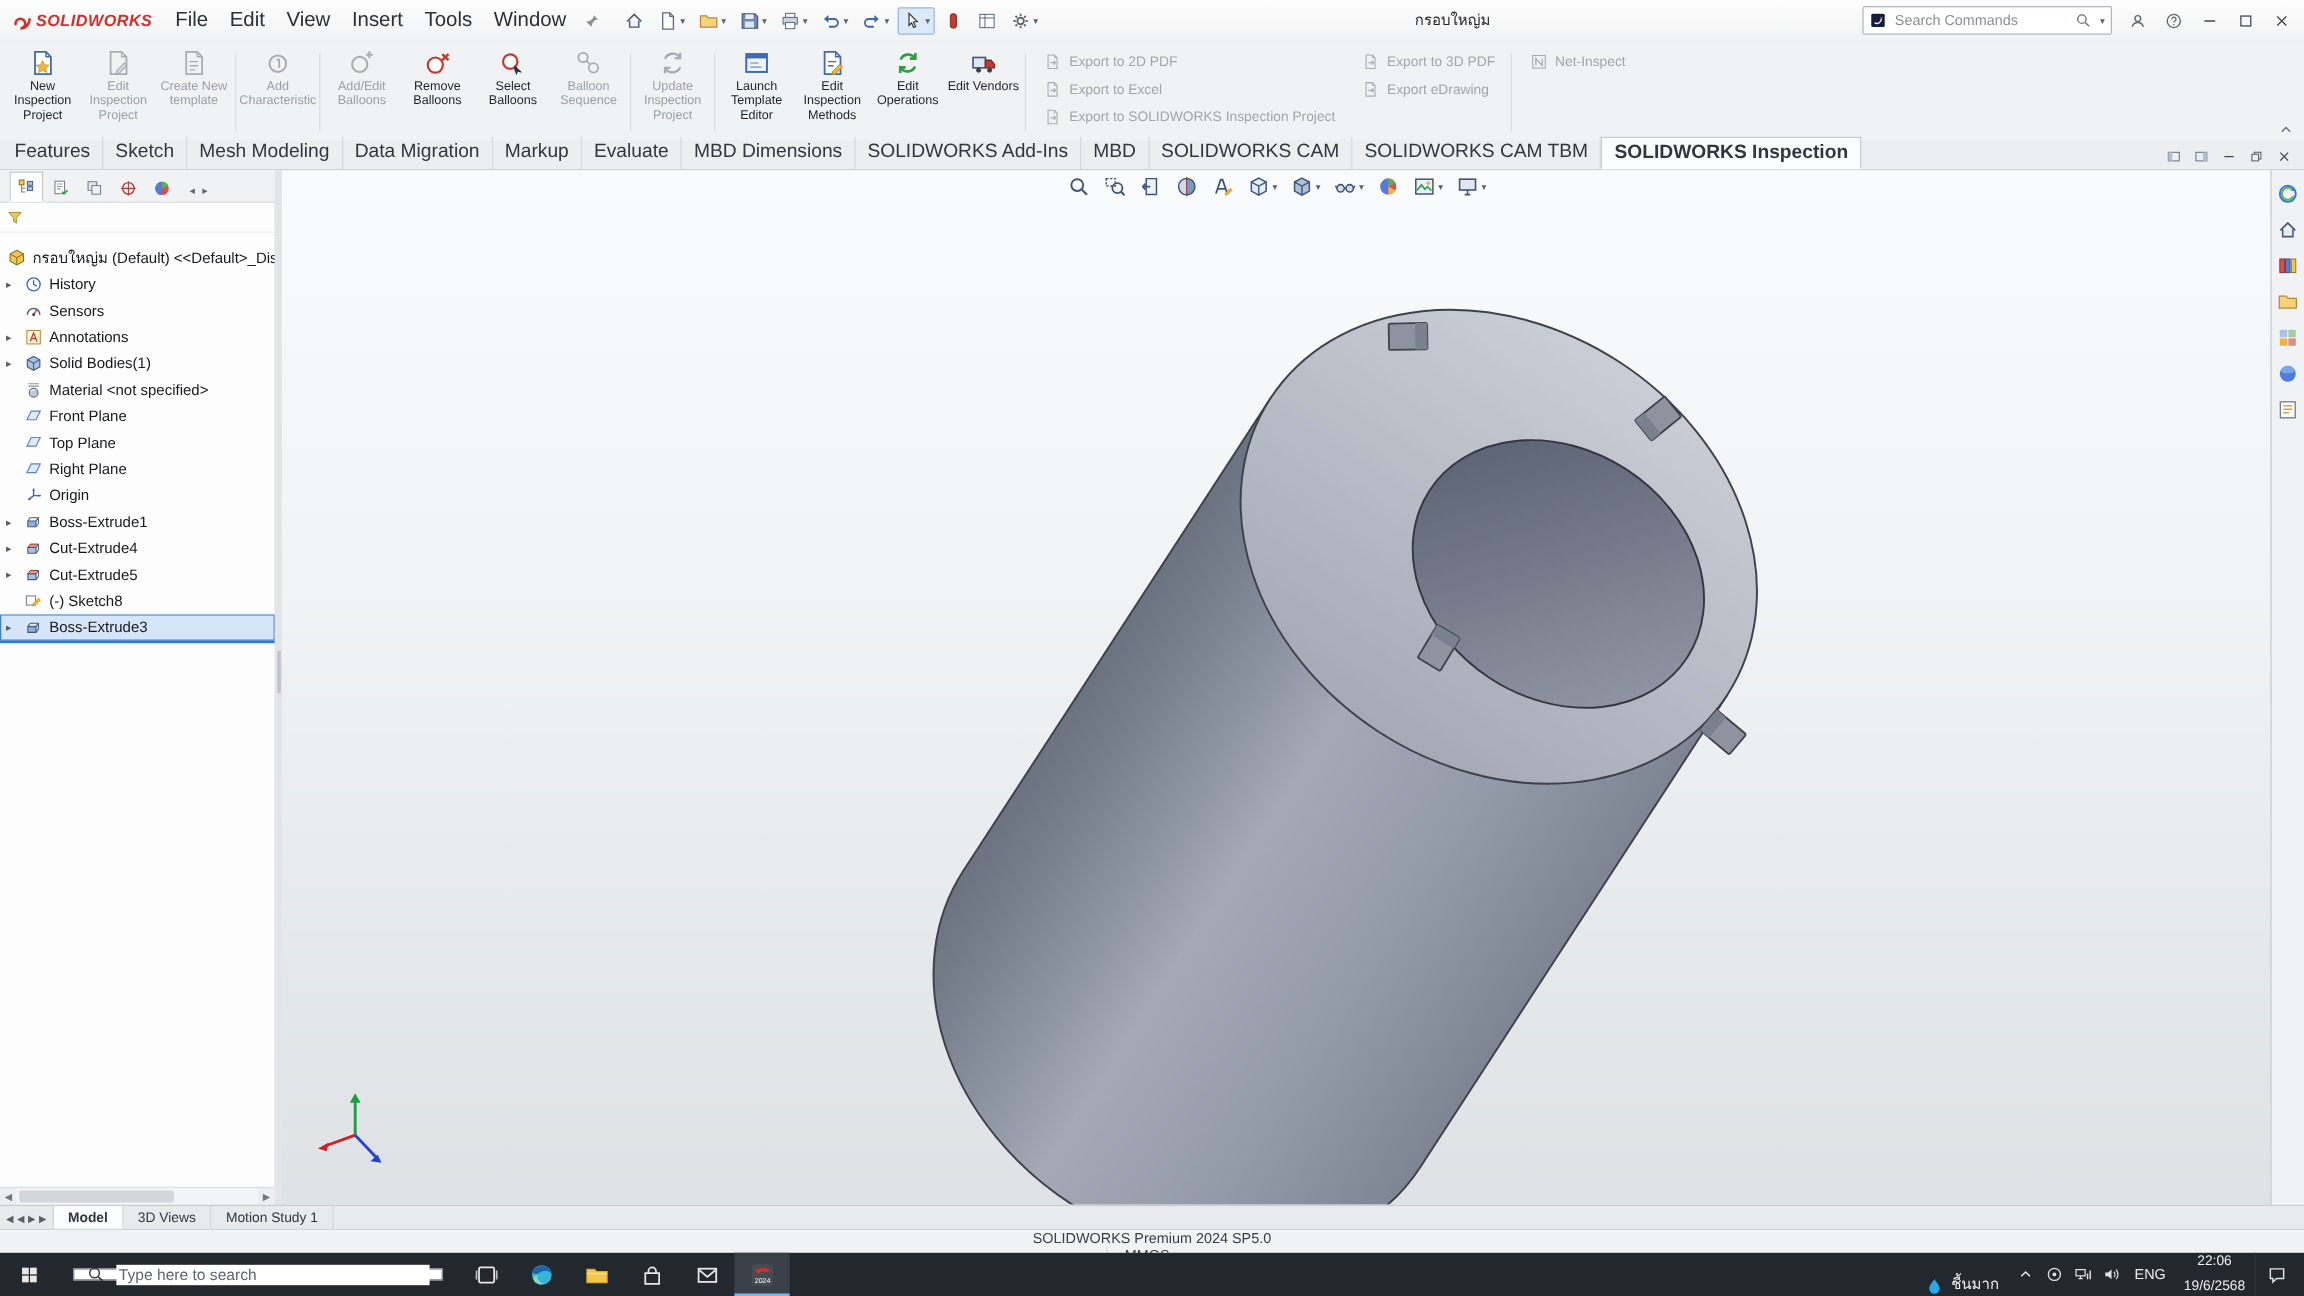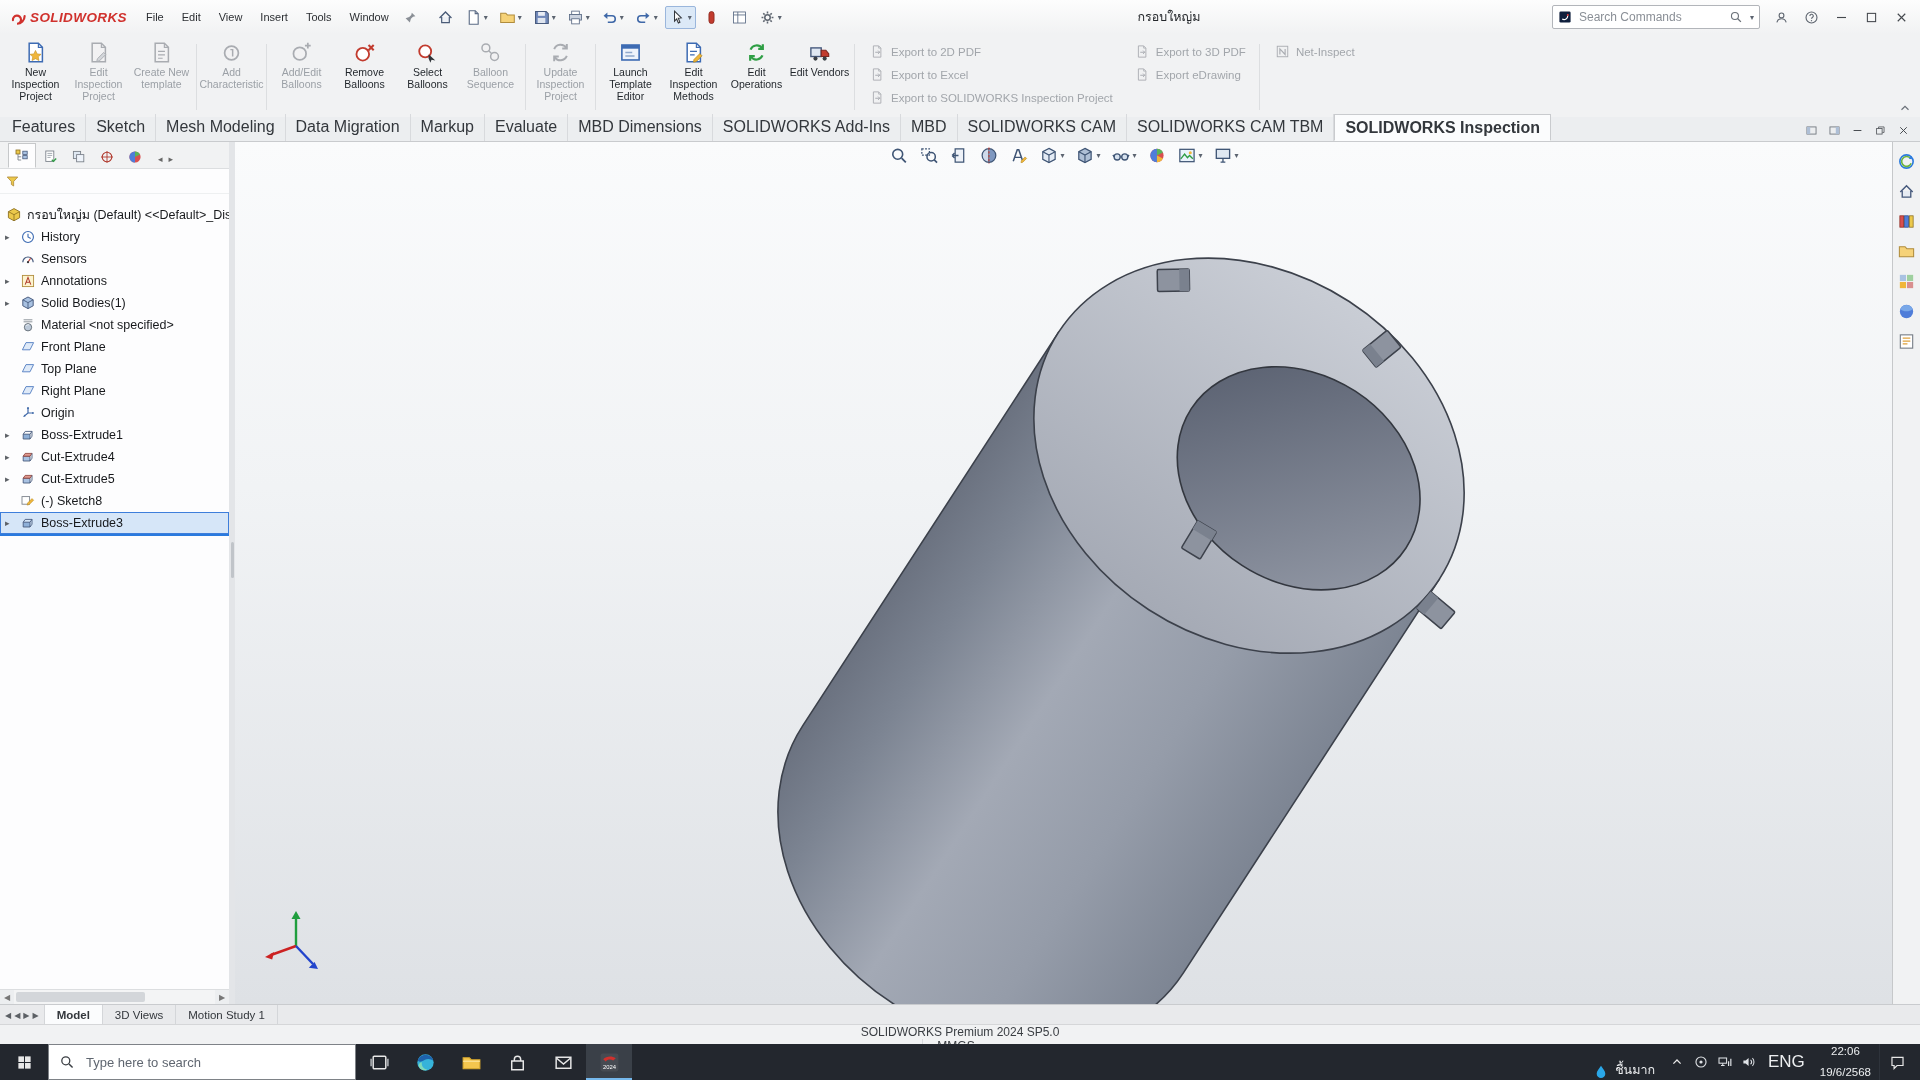--- a/index.html
+++ b/index.html
@@ -8,21 +8,21 @@
   .svgic{display:block;}
   .dd{font-size:8px;color:#5c6470;margin-left:2px;}
 
   
   #titlebar{position:absolute;left:0;top:0;right:0;height:34px;background:linear-gradient(#fdfdfd,#f1f2f3);
     border-bottom:1px solid #dcdddf;display:flex;align-items:center;}
   .brand{display:flex;align-items:center;gap:4px;padding:0 10px 0 8px;}
   .brand .svgic{width:18px;height:18px;}
   .brand-name{color:#d0312d;font-weight:bold;font-style:italic;font-size:13.5px;letter-spacing:.4px;}
   #menus{display:flex;height:100%;}
-  .menu-item{padding:0 9px;font-size:11px;color:#2c2f33;display:flex;align-items:center;}
+  .menu-item{padding:0 9px;font-size:17px;color:#2c2f33;display:flex;align-items:center;}
   .pin-wrap{padding:0 6px;}
   .pin-wrap .svgic{width:13px;height:13px;}
   #qat{display:flex;align-items:center;margin-left:10px;gap:3px;}
   .qat-btn{display:flex;align-items:center;padding:2px 3px;border-radius:2px;border:1px solid transparent;}
   .qat-btn .svgic{width:17px;height:17px;}
   .qat-btn.selected{border:1px solid #9ab6dc;background:#dce9f7;}
   .title-area{flex:1;display:flex;justify-content:center;font-size:12.5px;color:#24272b;}
   .tb-right{display:flex;align-items:center;gap:6px;padding-right:4px;}
   .search-box{width:196px;height:22px;border:1px solid #b2b5ba;background:#fff;display:flex;align-items:center;
     gap:5px;padding:0 5px;border-radius:2px;}
@@ -115,35 +115,35 @@
   .units-wrap{display:flex;align-items:center;gap:3px;padding:0 14px;border-left:1px solid #d8dadd;}
   .tag-wrap{padding:0 2px 0 12px;border-left:1px solid #d8dadd;}
   .tag-wrap .svgic{width:15px;height:15px;}
 
   
   #taskbar{position:absolute;left:0;right:0;top:1044px;height:36px;background:#23272e;display:flex;
     align-items:stretch;color:#eceef0;}
   .start{width:48px;display:flex;align-items:center;justify-content:center;}
   .start .svgic{width:17px;height:17px;}
   .tb-search{width:286px;background:#fff;border:1px solid #7e8287;display:flex;align-items:center;gap:9px;
-    padding:0 10px;margin:0;}
+    padding:0 10px;margin:13px;}
   .tb-search .svgic{width:16px;height:16px;}
   .tb-search input{border:none;outline:none;flex:1;min-width:0;font-size:13px;color:#444;
     font-family:"Liberation Sans",sans-serif;}
   .tb-search input::placeholder{color:#5f6670;}
   #tb-apps{display:flex;align-items:stretch;}
   .tb-app{width:46px;display:flex;align-items:center;justify-content:center;}
   .tb-app .svgic{width:21px;height:21px;}
   .tb-app.active{background:#3a4048;box-shadow:inset 0 -2px 0 #76b9ed;}
   .tray{margin-left:auto;display:flex;align-items:center;padding-right:6px;}
   .weather{display:flex;align-items:flex-end;gap:6px;font-size:12.5px;padding:0 10px;height:100%;}
   .weather .svgic{width:16px;height:16px;}
   .tray-btn{width:24px;display:flex;align-items:center;justify-content:center;height:100%;}
   .tray-btn .svgic{width:16px;height:16px;}
-  .lang{font-size:17px;padding:0 7px;display:flex;align-items:center;height:100%;}
+  .lang{font-size:12px;padding:0 7px;display:flex;align-items:center;height:100%;}
   .clock{text-align:center;font-size:11.5px;line-height:1.3;padding:15px 8px;display:flex;flex-direction:column;
     justify-content:space-between;height:100%;}
   .action-wrap{width:34px;display:flex;align-items:center;justify-content:center;height:100%;border-left:1px solid #2e333b;}
   .action-wrap .svgic{width:17px;height:17px;}
 </style>
 </head>
 <body>
 
 <div id="screen">
 

